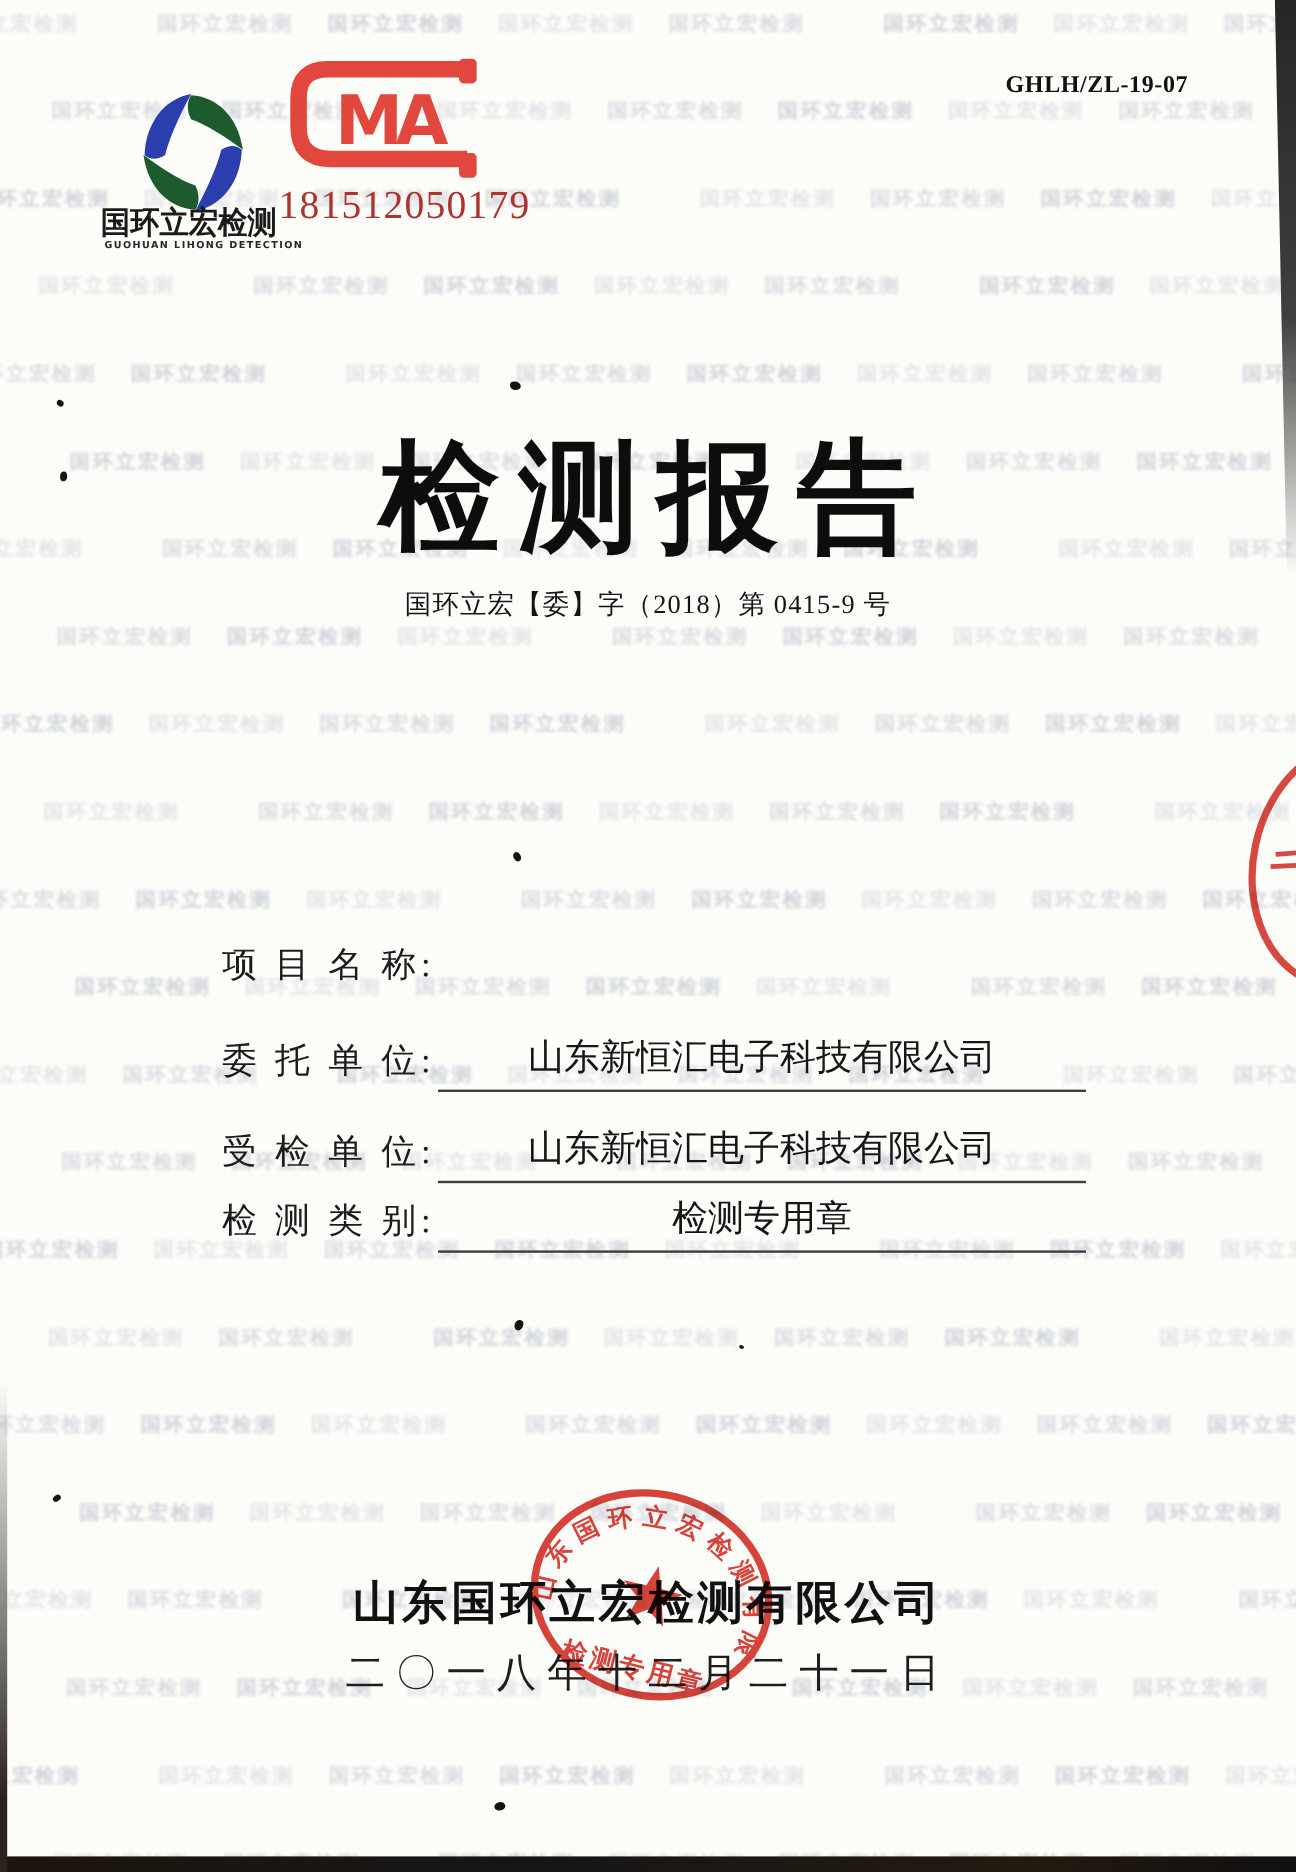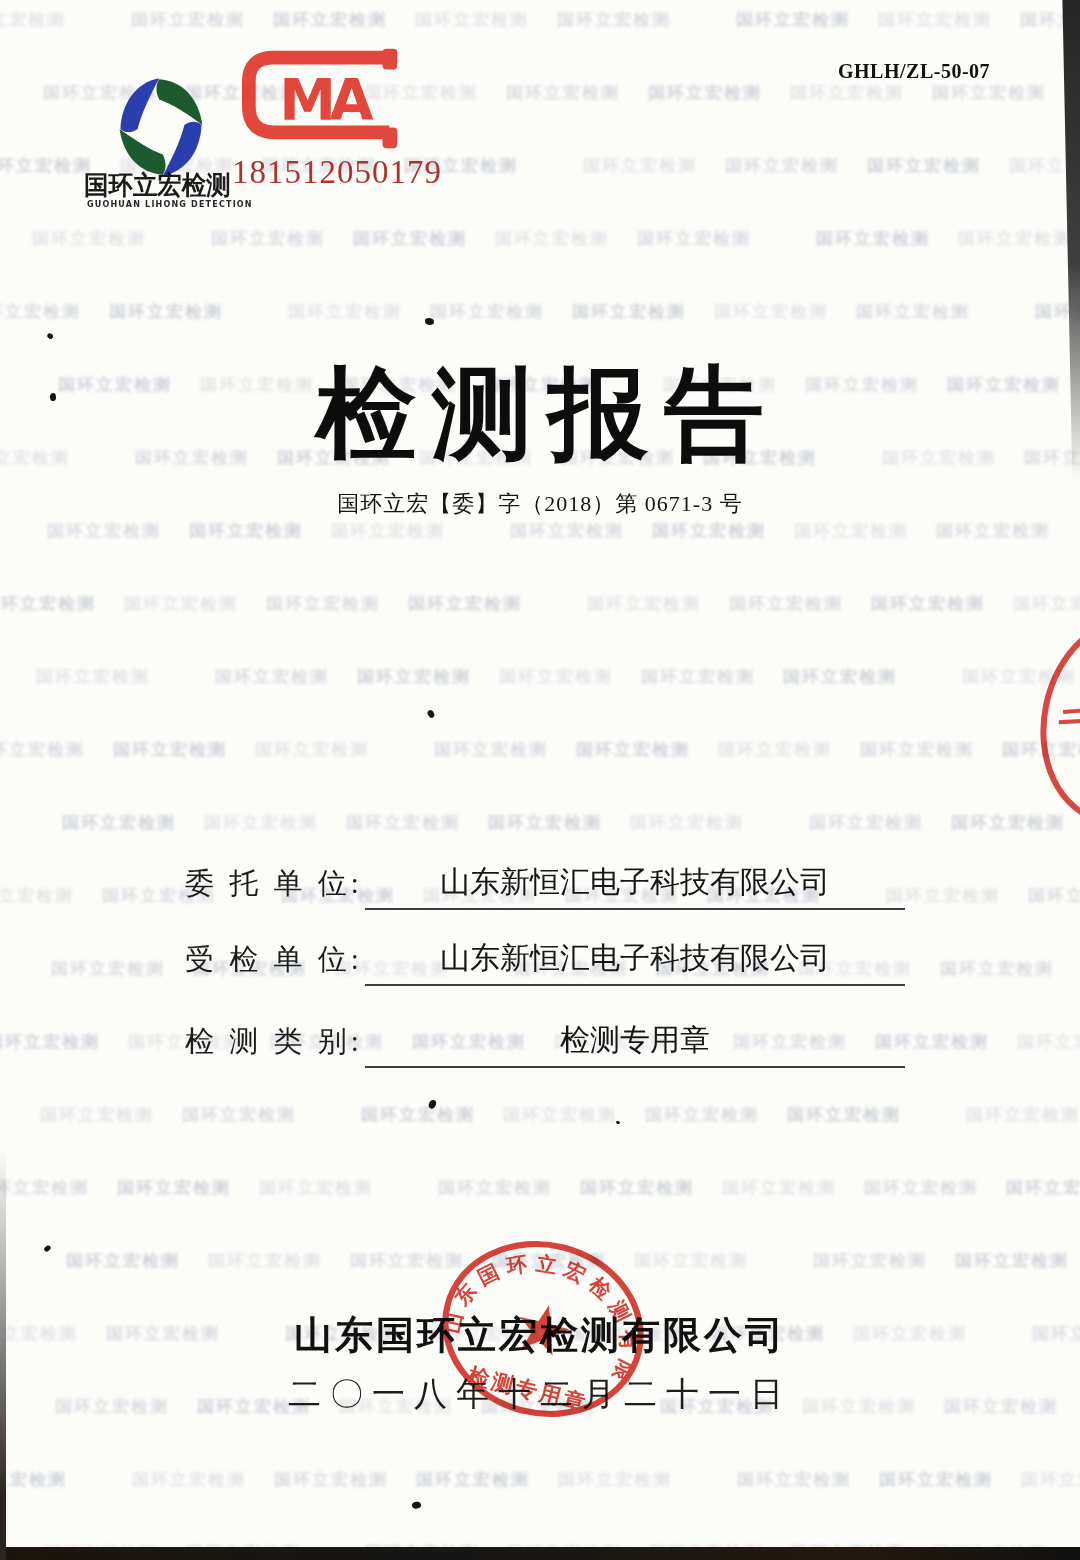--- a/index.html
+++ b/index.html
@@ -240,36 +240,37 @@
   <div class="logo-en">GUOHUAN LIHONG DETECTION</div>
 
   <svg class="cma-svg" viewBox="0 0 175 110">
     <path d="M 154,13 H 36 Q 11,13 11,37 V 62 Q 11,89 38,89 H 154" fill="none" stroke="#e03a2e" stroke-width="14"></path>
     <rect x="147" y="4" width="15" height="21" rx="4" fill="#e03a2e"></rect>
     <rect x="147" y="84" width="15" height="21" rx="4" fill="#e03a2e"></rect>
     <text x="42" y="76" font-size="58" font-weight="bold" fill="#e03a2e" font-family="DejaVu Sans, sans-serif" letter-spacing="4" textLength="100">MA</text>
   </svg>
   <div class="cma-number">181512050179</div>
 
-  <div class="doc-code">GHLH/ZL-50-07</div>
+  <div class="doc-code">GHLH/ZL-19-07</div>
 
   <div class="title">检测报告</div>
-  <div class="subtitle">国环立宏【委】字（2018）第 0671-3 号</div>
+  <div class="subtitle">国环立宏【委】字（2018）第 0415-9 号</div>
 
   <div class="field-row" style="top:782px">
+    <span class="field-label">项 目 名 称:</span>
   </div>
   <div class="field-row" style="top:862px">
     <span class="field-label">委 托 单 位:</span>
     <span class="field-value">山东新恒汇电子科技有限公司</span>
   </div>
   <div class="field-row" style="top:938px">
     <span class="field-label">受 检 单 位:</span>
     <span class="field-value">山东新恒汇电子科技有限公司</span>
   </div>
-  <div class="field-row" style="top:1020px">
+  <div class="field-row" style="top:996px">
     <span class="field-label">检 测 类 别:</span>
     <span class="field-value">检测专用章</span>
   </div>
 
   <div class="company">山东国环立宏检测有限公司</div>
   <div class="datestr">二〇一八年十二月二十一日</div>
 
   <svg class="stamp-main" viewBox="0 0 240 200">
     <g transform="rotate(14 120 100)">
       <ellipse cx="120" cy="100" rx="96" ry="82" fill="none" stroke="#d5352c" stroke-width="6"></ellipse>

